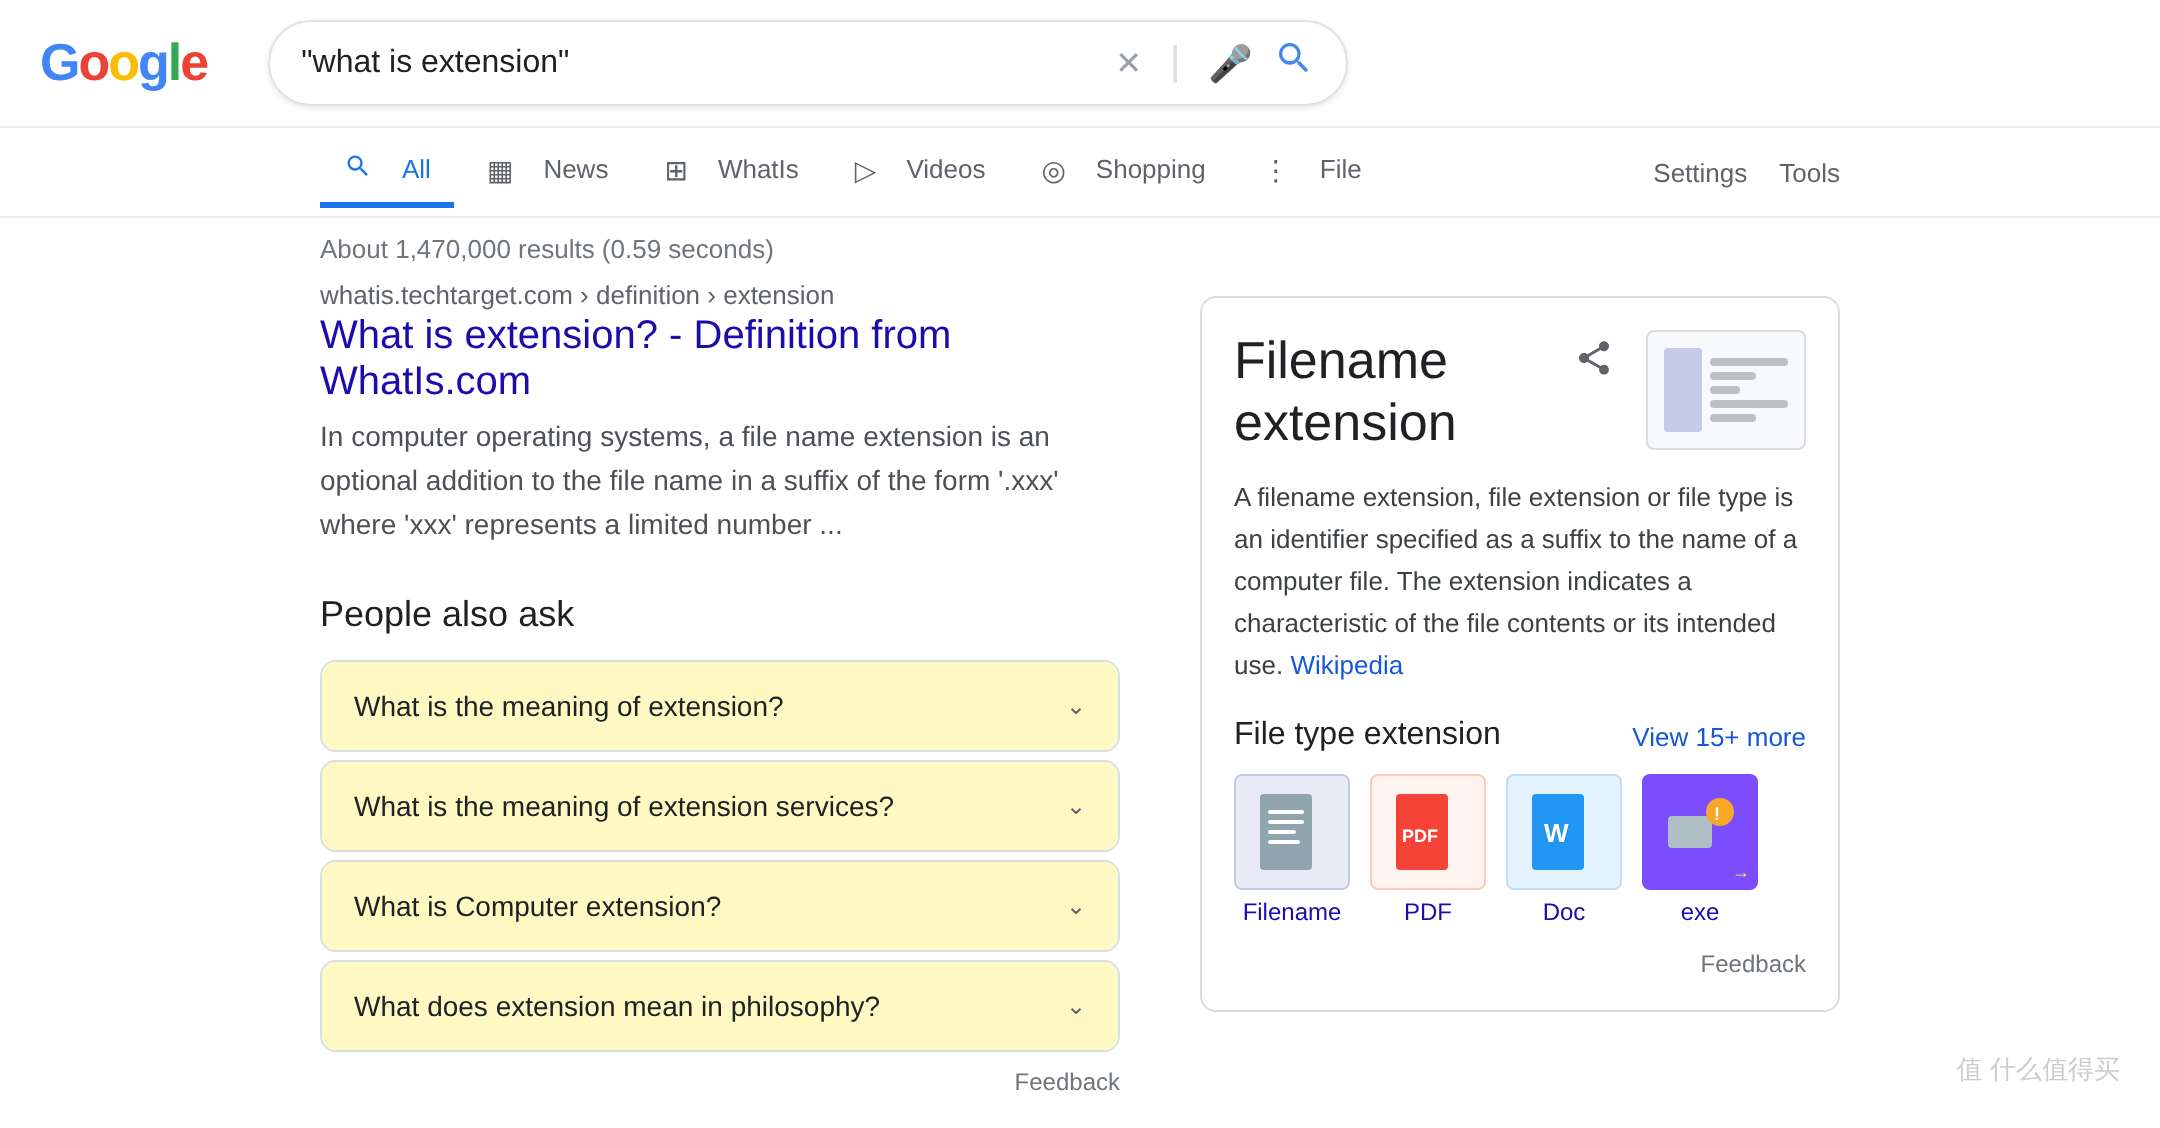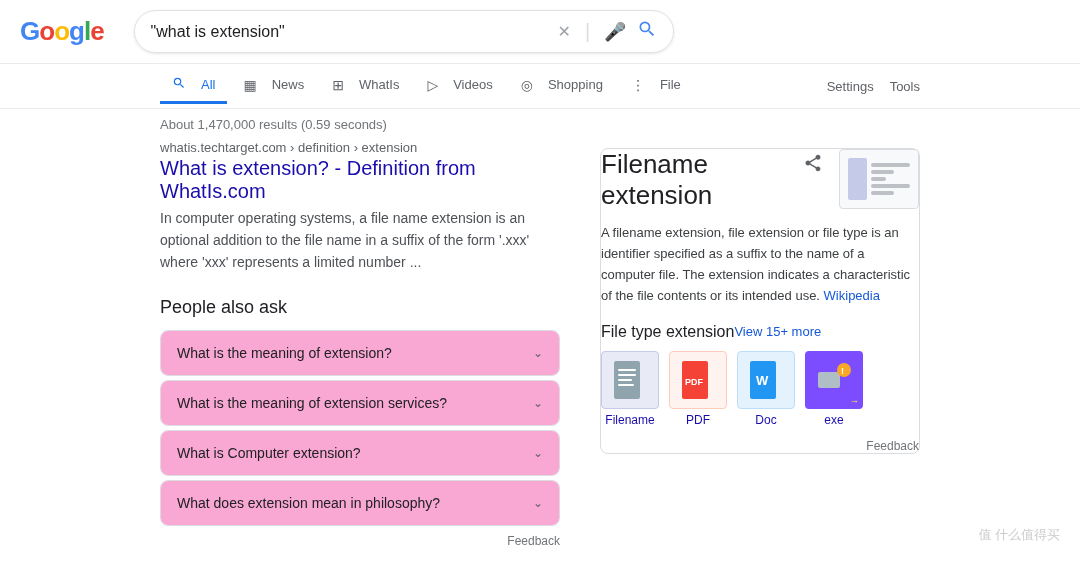--- a/index.html
+++ b/index.html
@@ -156,21 +156,21 @@
       overflow: hidden;
     }
     .paa-question {
       display: flex;
       justify-content: space-between;
       align-items: center;
       padding: 14px 16px;
       cursor: pointer;
       font-size: 14px;
       color: #202124;
-      background: #f9a8d4;
+      background: #fef9c3;
     }
     .paa-chevron {
       color: #5f6368;
       font-size: 12px;
     }
 
     
     .feedback-link {
       text-align: right;
       font-size: 12px;
@@ -181,21 +181,21 @@
     }
 
     
     .right-col {
       width: 320px;
       flex-shrink: 0;
     }
     .knowledge-panel {
       border: 1px solid #dadce0;
       border-radius: 8px;
-      padding: 0;
+      padding: 16px;
       margin-top: 8px;
     }
     .kp-header {
       display: flex;
       align-items: flex-start;
       justify-content: space-between;
       margin-bottom: 12px;
     }
     .kp-title {
       font-size: 26px;
@@ -237,20 +237,21 @@
     .kp-description a {
       color: #1558d6;
       text-decoration: none;
     }
     .kp-section-title {
       font-size: 16px;
       font-weight: 500;
       color: #202124;
       margin-bottom: 10px;
       display: flex;
+      justify-content: space-between;
       align-items: center;
     }
     .kp-view-more {
       font-size: 13px;
       color: #1558d6;
       cursor: pointer;
       font-weight: 400;
     }
     .kp-file-types {
       display: flex;

